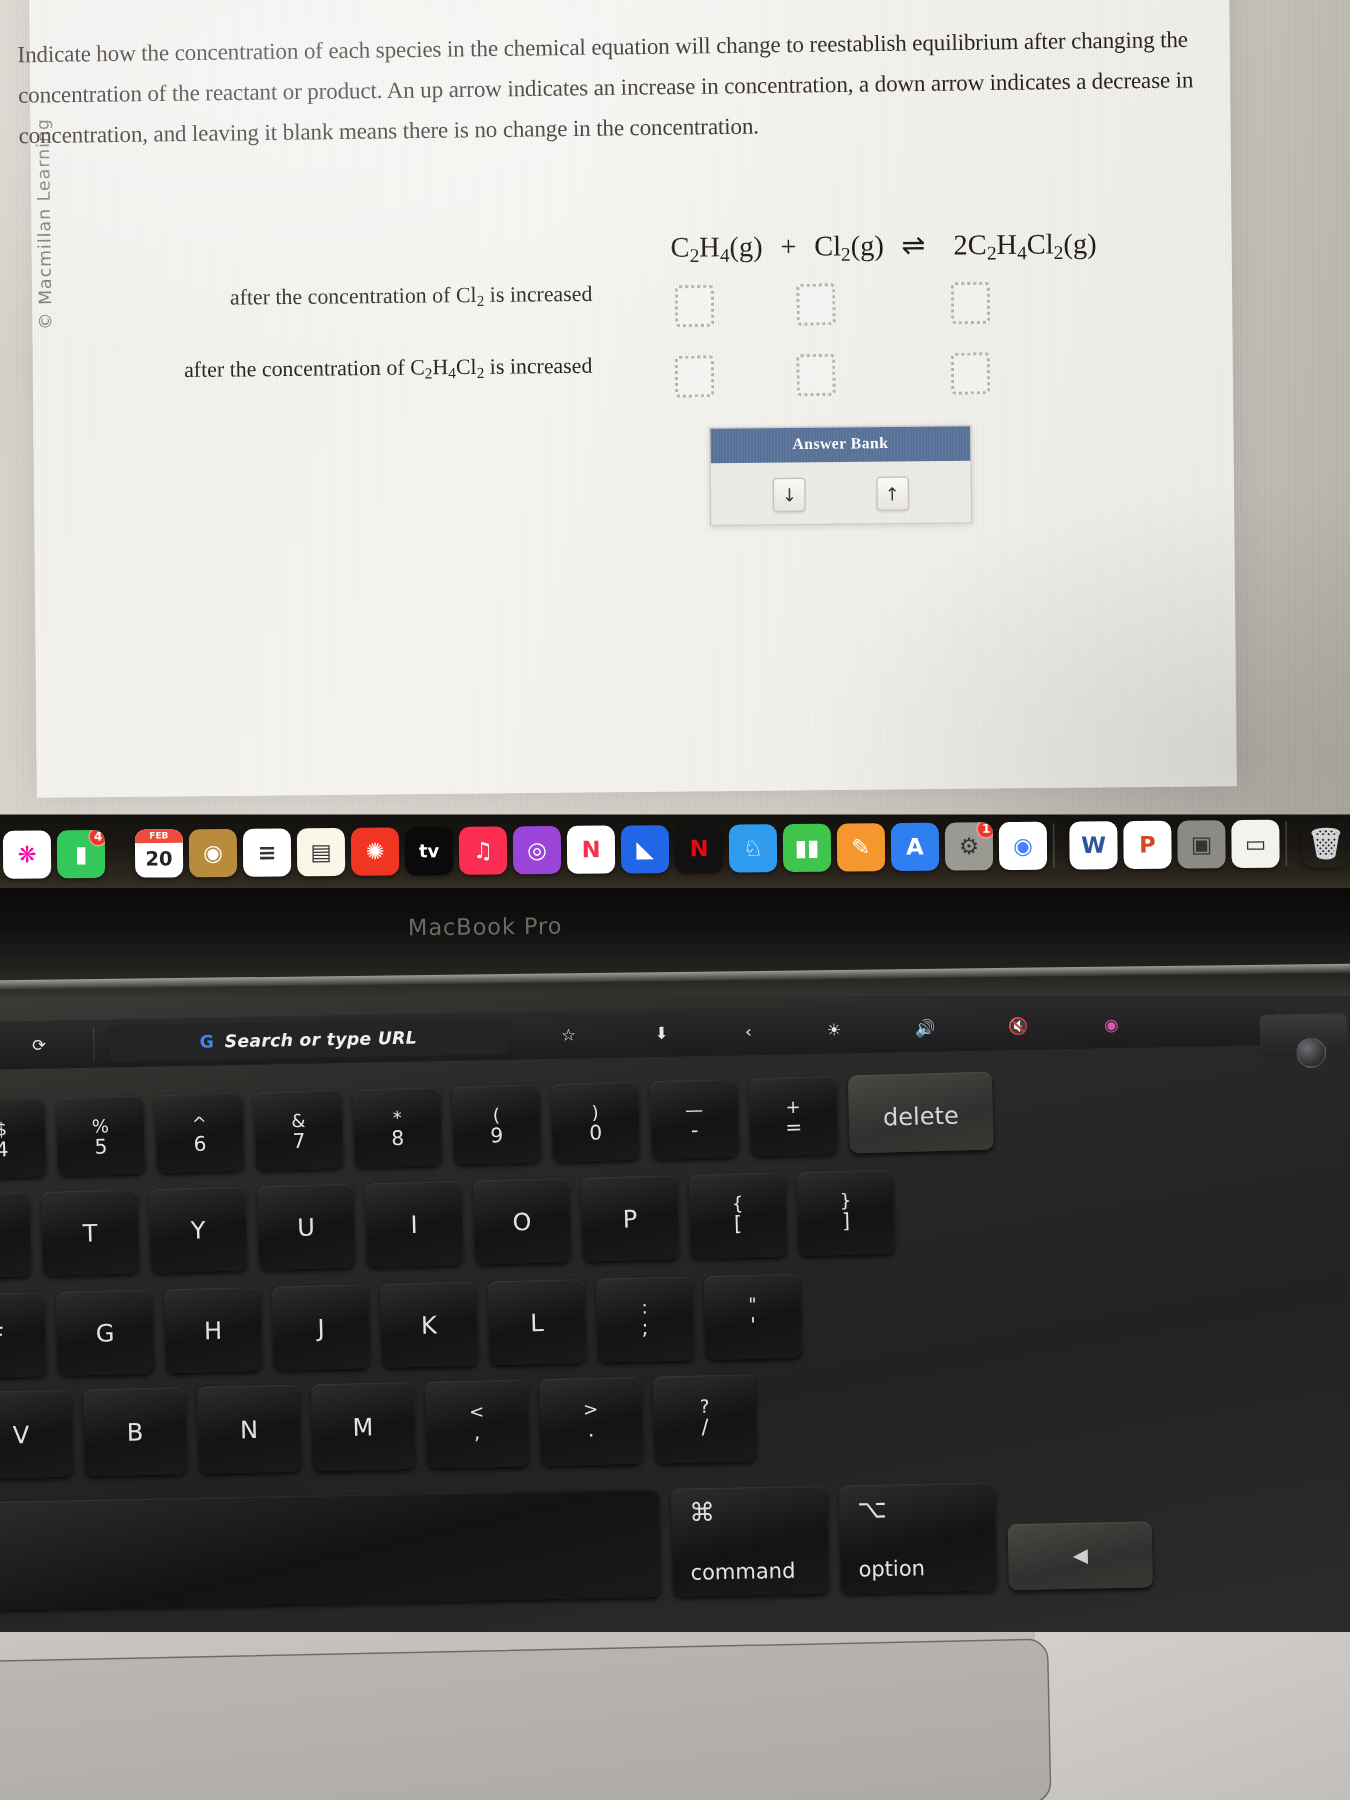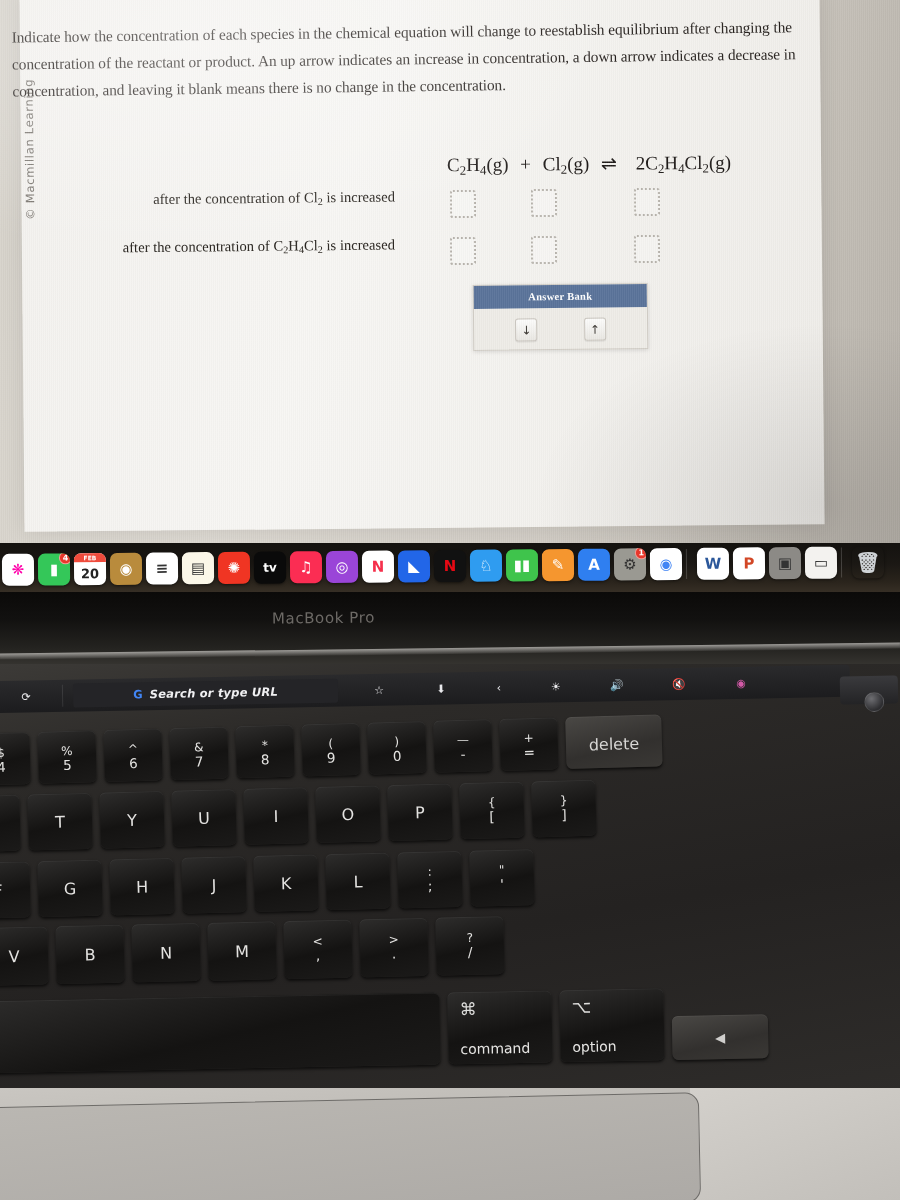--- a/index.html
+++ b/index.html
@@ -316,21 +316,21 @@
 
 <div id="dock-strip">
   <div id="dock-inner">
       <div class="dock-icon" style="background: rgb(255, 255, 255); color: rgb(255, 0, 170);">
         <span>❋</span>
       </div>
       <div class="dock-icon" style="background: rgb(52, 199, 89);">
         <span>▮</span>
         <span class="badge">4</span>
       </div>
-      <div class="dock-icon" style="background: rgb(255, 255, 255); color: rgb(34, 34, 34); font-size: 13px;">
+      <div class="dock-icon" style="background: rgb(255, 255, 255); color: rgb(34, 34, 34); font-size: 13px; margin-left: 16px;">
         <div style="position: absolute; top: 0px; left: 0px; right: 0px; height: 9px; background: rgb(239, 75, 60); color: rgb(255, 255, 255); font-size: 6px; display: flex; align-items: center; justify-content: center;">FEB</div>
         <span style="margin-top: 8px;">20</span>
       </div>
       <div class="dock-icon" style="background: rgb(185, 139, 60); color: rgb(255, 255, 255);">
         <span>◉</span>
       </div>
       <div class="dock-icon" style="background: rgb(255, 255, 255); color: rgb(51, 51, 51);">
         <span>≡</span>
       </div>
       <div class="dock-icon" style="background: rgb(251, 247, 232); color: rgb(51, 51, 51);">

